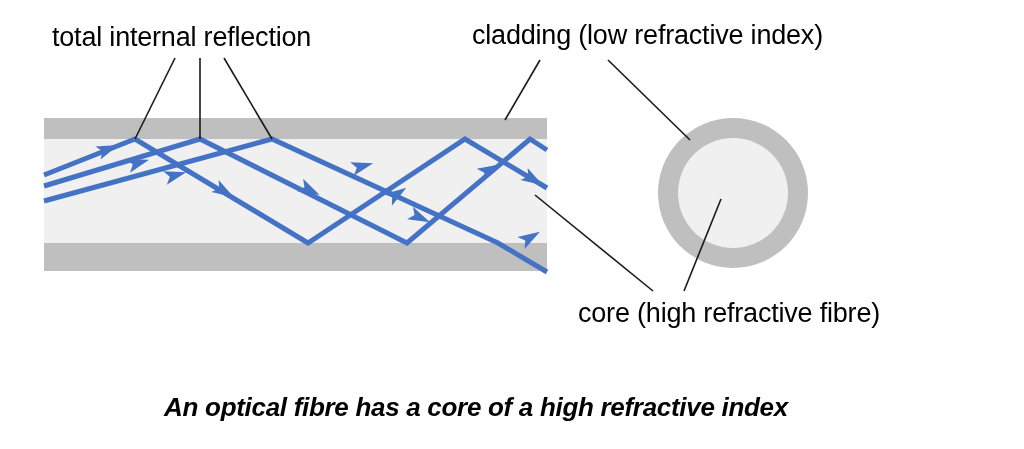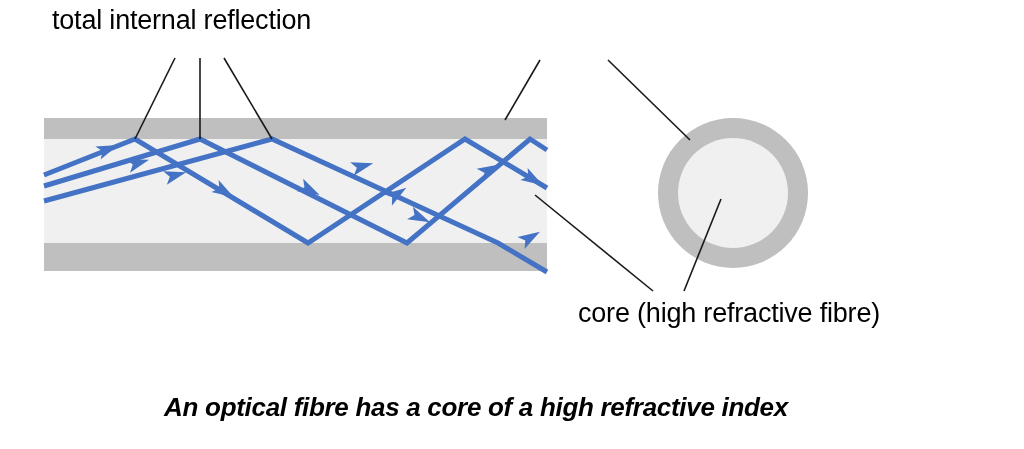--- a/index.html
+++ b/index.html
@@ -32,21 +32,21 @@
   }
   .label {
     position: absolute;
     white-space: nowrap;
     font-family: "Liberation Sans", sans-serif;
     font-size: 27px;
     line-height: 1;
     letter-spacing: -0.2px;
     color: #000000;
   }
-  #label-tir      { left: 52px;  top: 7px; }
+  #label-tir      { left: 52px;  top: 24px; }
   #label-cladding { left: 472px; top: 22px; }
   #label-core     { left: 578px; top: 300px; }
 
   #caption {
     position: absolute;
     left: 0;
     top: 392px;
     width: 952px;
     text-align: center;
     font-family: "Liberation Sans Narrow", "Liberation Sans", sans-serif;
@@ -105,18 +105,19 @@
       <line x1="224" y1="58" x2="272" y2="139" stroke="#1a1a1a"></line>
       <line x1="540" y1="60" x2="505" y2="120" stroke="#1a1a1a"></line>
       <line x1="608" y1="60" x2="690" y2="140" stroke="#1a1a1a"></line>
       <line x1="535" y1="195" x2="653" y2="291" stroke="#1a1a1a"></line>
       <line x1="684" y1="291" x2="721" y2="199" stroke="#1a1a1a"></line>
     </g>
   </svg>
 
   <div class="label" id="label-tir">total internal reflection</div>
 
+  <div class="label" id="label-cladding">cladding (low refractive index)</div>
 
   <div class="label" id="label-core">core (high refractive fibre)</div>
 
   <div id="caption">An optical fibre has a core of a high refractive index</div>
 
 </div>
 
 </body></html>

